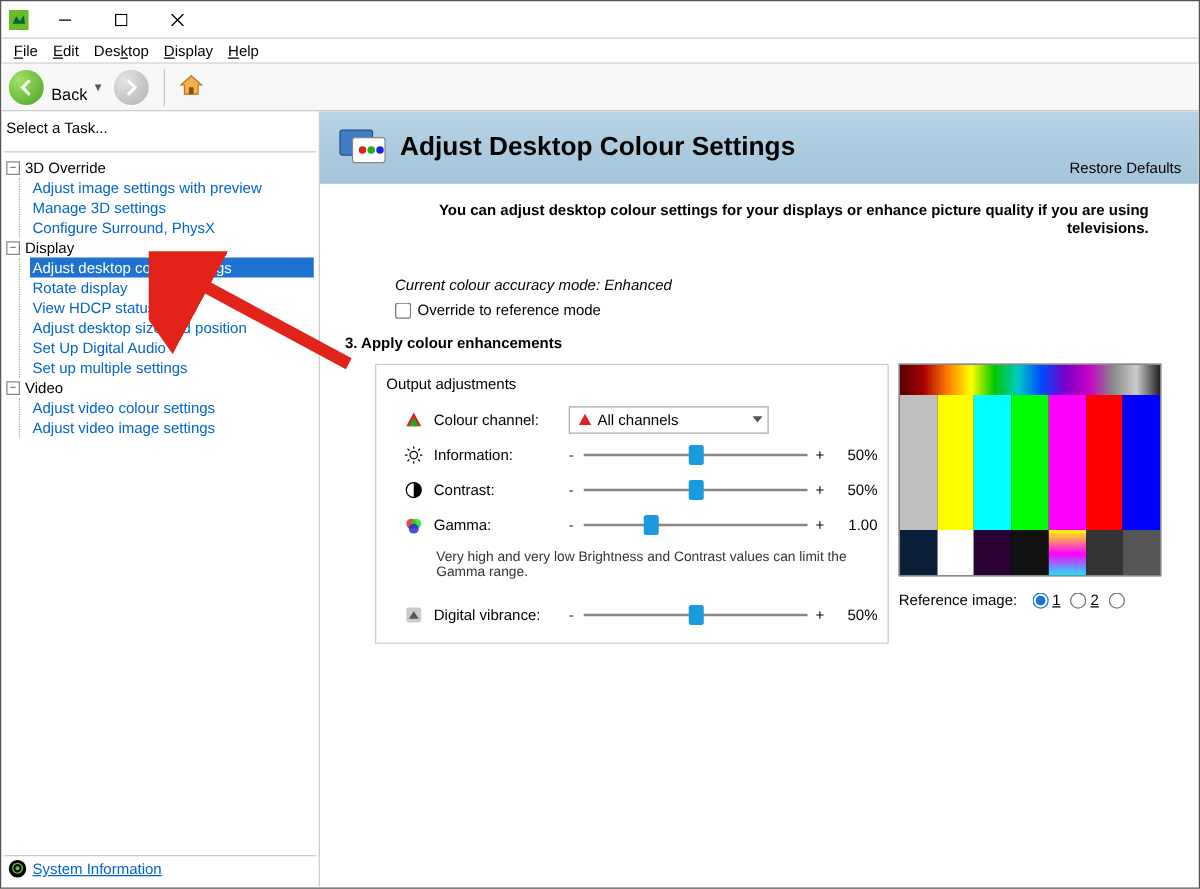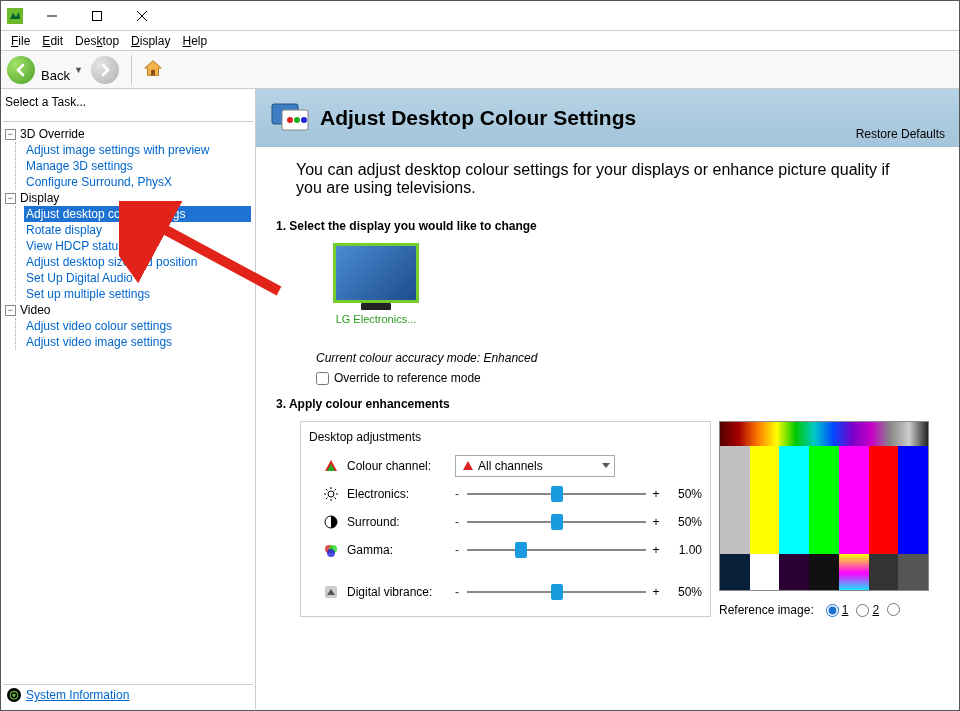--- a/index.html
+++ b/index.html
@@ -42,21 +42,21 @@
 .sidebar-footer { border-top: 1px solid #ccc; padding: 3px 4px; display: flex; align-items: center; }
 .sidebar-footer .info-icon { width: 14px; height: 14px; border-radius: 50%; background: #000; color: #6dbb3c; font-weight: bold; font-size: 10px; display: flex; align-items: center; justify-content: center; margin-right: 5px; }
 .sidebar-footer a { color: #0066cc; text-decoration: underline; font-size: 12px; }
 
 
 .content { flex: 1; overflow: hidden; position: relative; }
 .banner { height: 58px; background: linear-gradient(#b7d3e5, #a3c4da); display: flex; align-items: center; padding: 0 14px; position: relative; }
 .banner-icon { width: 40px; height: 40px; margin-right: 10px; }
 .banner h1 { font-size: 21px; font-family: "Comic Sans MS", "Segoe UI", sans-serif; font-weight: bold; color: #000; }
 .banner .restore { position: absolute; right: 14px; bottom: 6px; font-size: 12px; }
-.intro { text-align: left; padding: 14px 40px; font-size: 16px; }
+.intro { text-align: right; padding: 14px 40px; font-size: 12px; font-weight: bold; }
 
 .section { padding: 8px 20px; }
 .section-title { font-weight: bold; font-size: 12px; margin-bottom: 10px; }
 .display-thumb { margin-left: 50px; width: 100px; text-align: center; }
 .display-thumb .monitor-box { width: 86px; height: 60px; border: 3px solid #74cc2e; background: linear-gradient(135deg, #4b8bd1, #1c4c8e); margin: 0 auto 2px; position: relative; }
 .display-thumb .monitor-box::after { content: ""; position: absolute; bottom: -10px; left: 50%; transform: translateX(-50%); width: 30px; height: 7px; background: #222; border-radius: 1px; }
 .display-thumb .caption { color: #2a9a1e; font-size: 11px; margin-top: 10px; }
 
 .subtext { font-size: 12px; margin-left: 40px; margin-bottom: 6px; font-style: italic; }
 .checkbox-row { margin-left: 40px; display: flex; align-items: center; font-size: 12px; }
@@ -77,21 +77,21 @@
 .adj-note { font-size: 11px; color: #333; margin: 6px 4px 0 40px; }
 
 .adjust-right { width: 220px; }
 .preview-img { width: 210px; height: 170px; background: #000; position: relative; overflow: hidden; border: 1px solid #888; }
 .preview-img .gradient { height: 24px; background: linear-gradient(90deg, #550000,#a80000,#ff7a00,#ffff00,#00c800,#00c8c8,#0048ff,#7a00c8,#c800c8,#888,#ccc,#222); }
 .preview-img .bars { height: 108px; display: flex; }
 .preview-img .bars div { flex: 1; }
 .preview-img .lower { height: 38px; display: flex; }
 .preview-img .lower div { flex: 1; }
 
-.ref-row { margin-top: 12px; font-size: 12px; display: flex; align-items: flex-start; }
+.ref-row { margin-top: 12px; font-size: 12px; display: flex; align-items: flex-end; }
 .ref-row .label { margin-right: 12px; }
 .ref-row label { margin-right: 8px; display: flex; align-items: center; }
 .ref-row label input { margin-right: 3px; accent-color: #1a73d2; }
 .ref-row u { text-decoration: underline; }
 
 
 .arrow { position: absolute; left: 118px; top: 200px; pointer-events: none; }
 
 
 .select { border: 1px solid #aaa; height: 22px; background: #fff; display: flex; align-items: center; padding: 0 18px 0 6px; position: relative; margin-left: 4px; }
@@ -208,42 +208,35 @@
             <circle cx="27" cy="22" r="3" fill="#2a2"></circle>
             <circle cx="34" cy="22" r="3" fill="#22d"></circle>
           </svg>
       </span>
       <h1>Adjust Desktop Colour Settings</h1>
       <span class="restore">Restore Defaults</span>
     </div>
 
     <div class="intro">You can adjust desktop colour settings for your displays or enhance picture quality if you are using televisions.</div>
 
-    <div class="section">
-      <div class="section-title">1. Select the display you would like to change</div>
-      <div class="display-thumb">
-        <div class="monitor-box"></div>
-        <div class="caption">LG Electronics...</div>
-      </div>
-    </div>
 
     <div class="section" style="padding-top:18px;">
       <div class="subtext">Current colour accuracy mode: Enhanced</div>
       <div class="checkbox-row">
         <input type="checkbox" style="">
         <span>Override to reference mode</span>
       </div>
     </div>
 
     <div class="section" style="padding-top:4px;">
       <div class="section-title">3. Apply colour enhancements</div>
 
       <div class="adjust-area">
         <div class="adjust-left">
-          <div class="subtitle">Desktop adjustments</div>
+          <div class="subtitle">Output adjustments</div>
 
           <div class="adj-row">
             <span class="ico">
                 <svg width="14" height="14">
                   <polygon points="7,1 13,12 1,12" fill="#d22"></polygon>
                   <polygon points="7,5 11,12 3,12" fill="#2a2"></polygon>
                 </svg>
               </span>
             <span class="label">Colour channel:</span>
             <div class="select" style="width:160px">
@@ -264,38 +257,38 @@
                     <line x1="7" y1="12" x2="7" y2="14"></line>
                     <line x1="0" y1="7" x2="2" y2="7"></line>
                     <line x1="12" y1="7" x2="14" y2="7"></line>
                     <line x1="2" y1="2" x2="3.5" y2="3.5"></line>
                     <line x1="10.5" y1="10.5" x2="12" y2="12"></line>
                     <line x1="2" y1="12" x2="3.5" y2="10.5"></line>
                     <line x1="10.5" y1="3.5" x2="12" y2="2"></line>
                   </g>
                 </svg>
               </span>
-            <span class="label">Electronics:</span>
+            <span class="label">Information:</span>
             <span class="minus">-</span>
             <div class="slider">
                 <div class="track"></div>
                 <div class="thumb" style="left:50%"></div>
               </div>
             <span class="plus">+</span>
             <span class="val">50%</span>
           </div>
 
           <div class="adj-row">
             <span class="ico">
                 <svg width="14" height="14">
                   <circle cx="7" cy="7" r="6" fill="#fff" stroke="#000"></circle>
                   <path d="M7 1 A6 6 0 0 1 7 13 Z" fill="#000"></path>
                 </svg>
               </span>
-            <span class="label">Surround:</span>
+            <span class="label">Contrast:</span>
             <span class="minus">-</span>
             <div class="slider">
                 <div class="track"></div>
                 <div class="thumb" style="left:50%"></div>
               </div>
             <span class="plus">+</span>
             <span class="val">50%</span>
           </div>
 
           <div class="adj-row">
@@ -309,20 +302,21 @@
             <span class="label">Gamma:</span>
             <span class="minus">-</span>
             <div class="slider">
                 <div class="track"></div>
                 <div class="thumb" style="left:30%"></div>
               </div>
             <span class="plus">+</span>
             <span class="val">1.00</span>
           </div>
 
+          <div class="adj-note">Very high and very low Brightness and Contrast values can limit the Gamma range.</div>
 
           <div style="height:14px"></div>
 
           <div class="adj-row">
             <span class="ico">
                 <svg width="14" height="14">
                   <rect x="1" y="1" width="12" height="12" rx="2" fill="#ccc"></rect>
                   <path d="M3 10 L7 4 L11 10 Z" fill="#555"></path>
                 </svg>
               </span>

